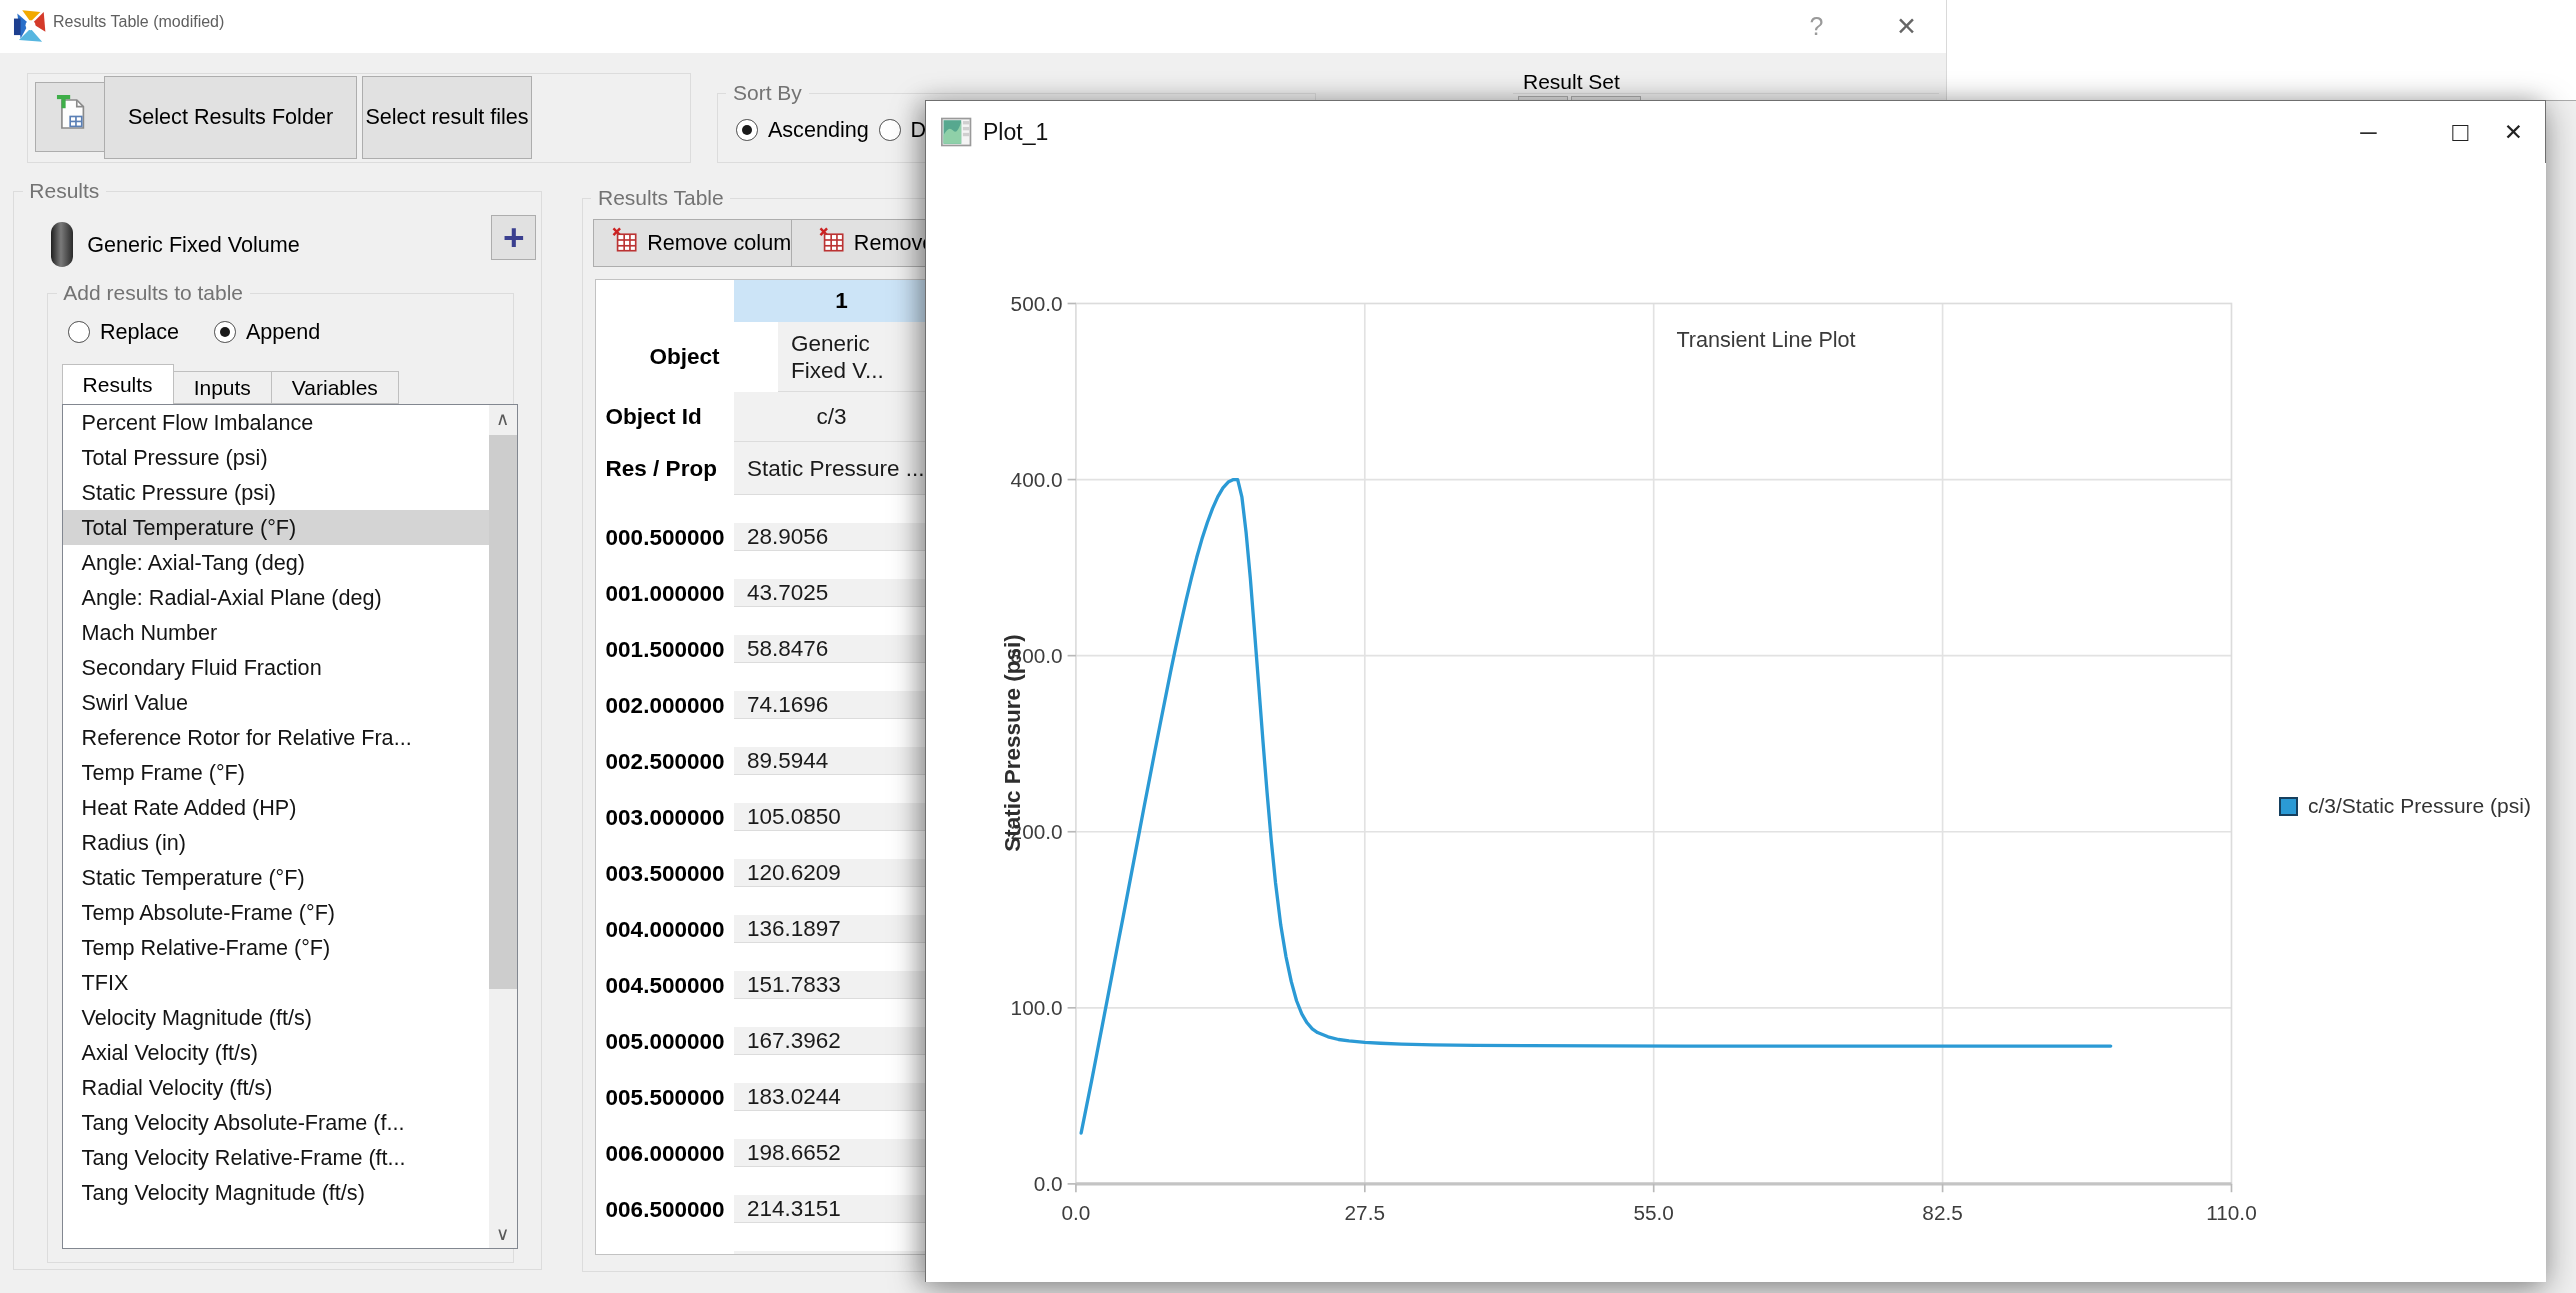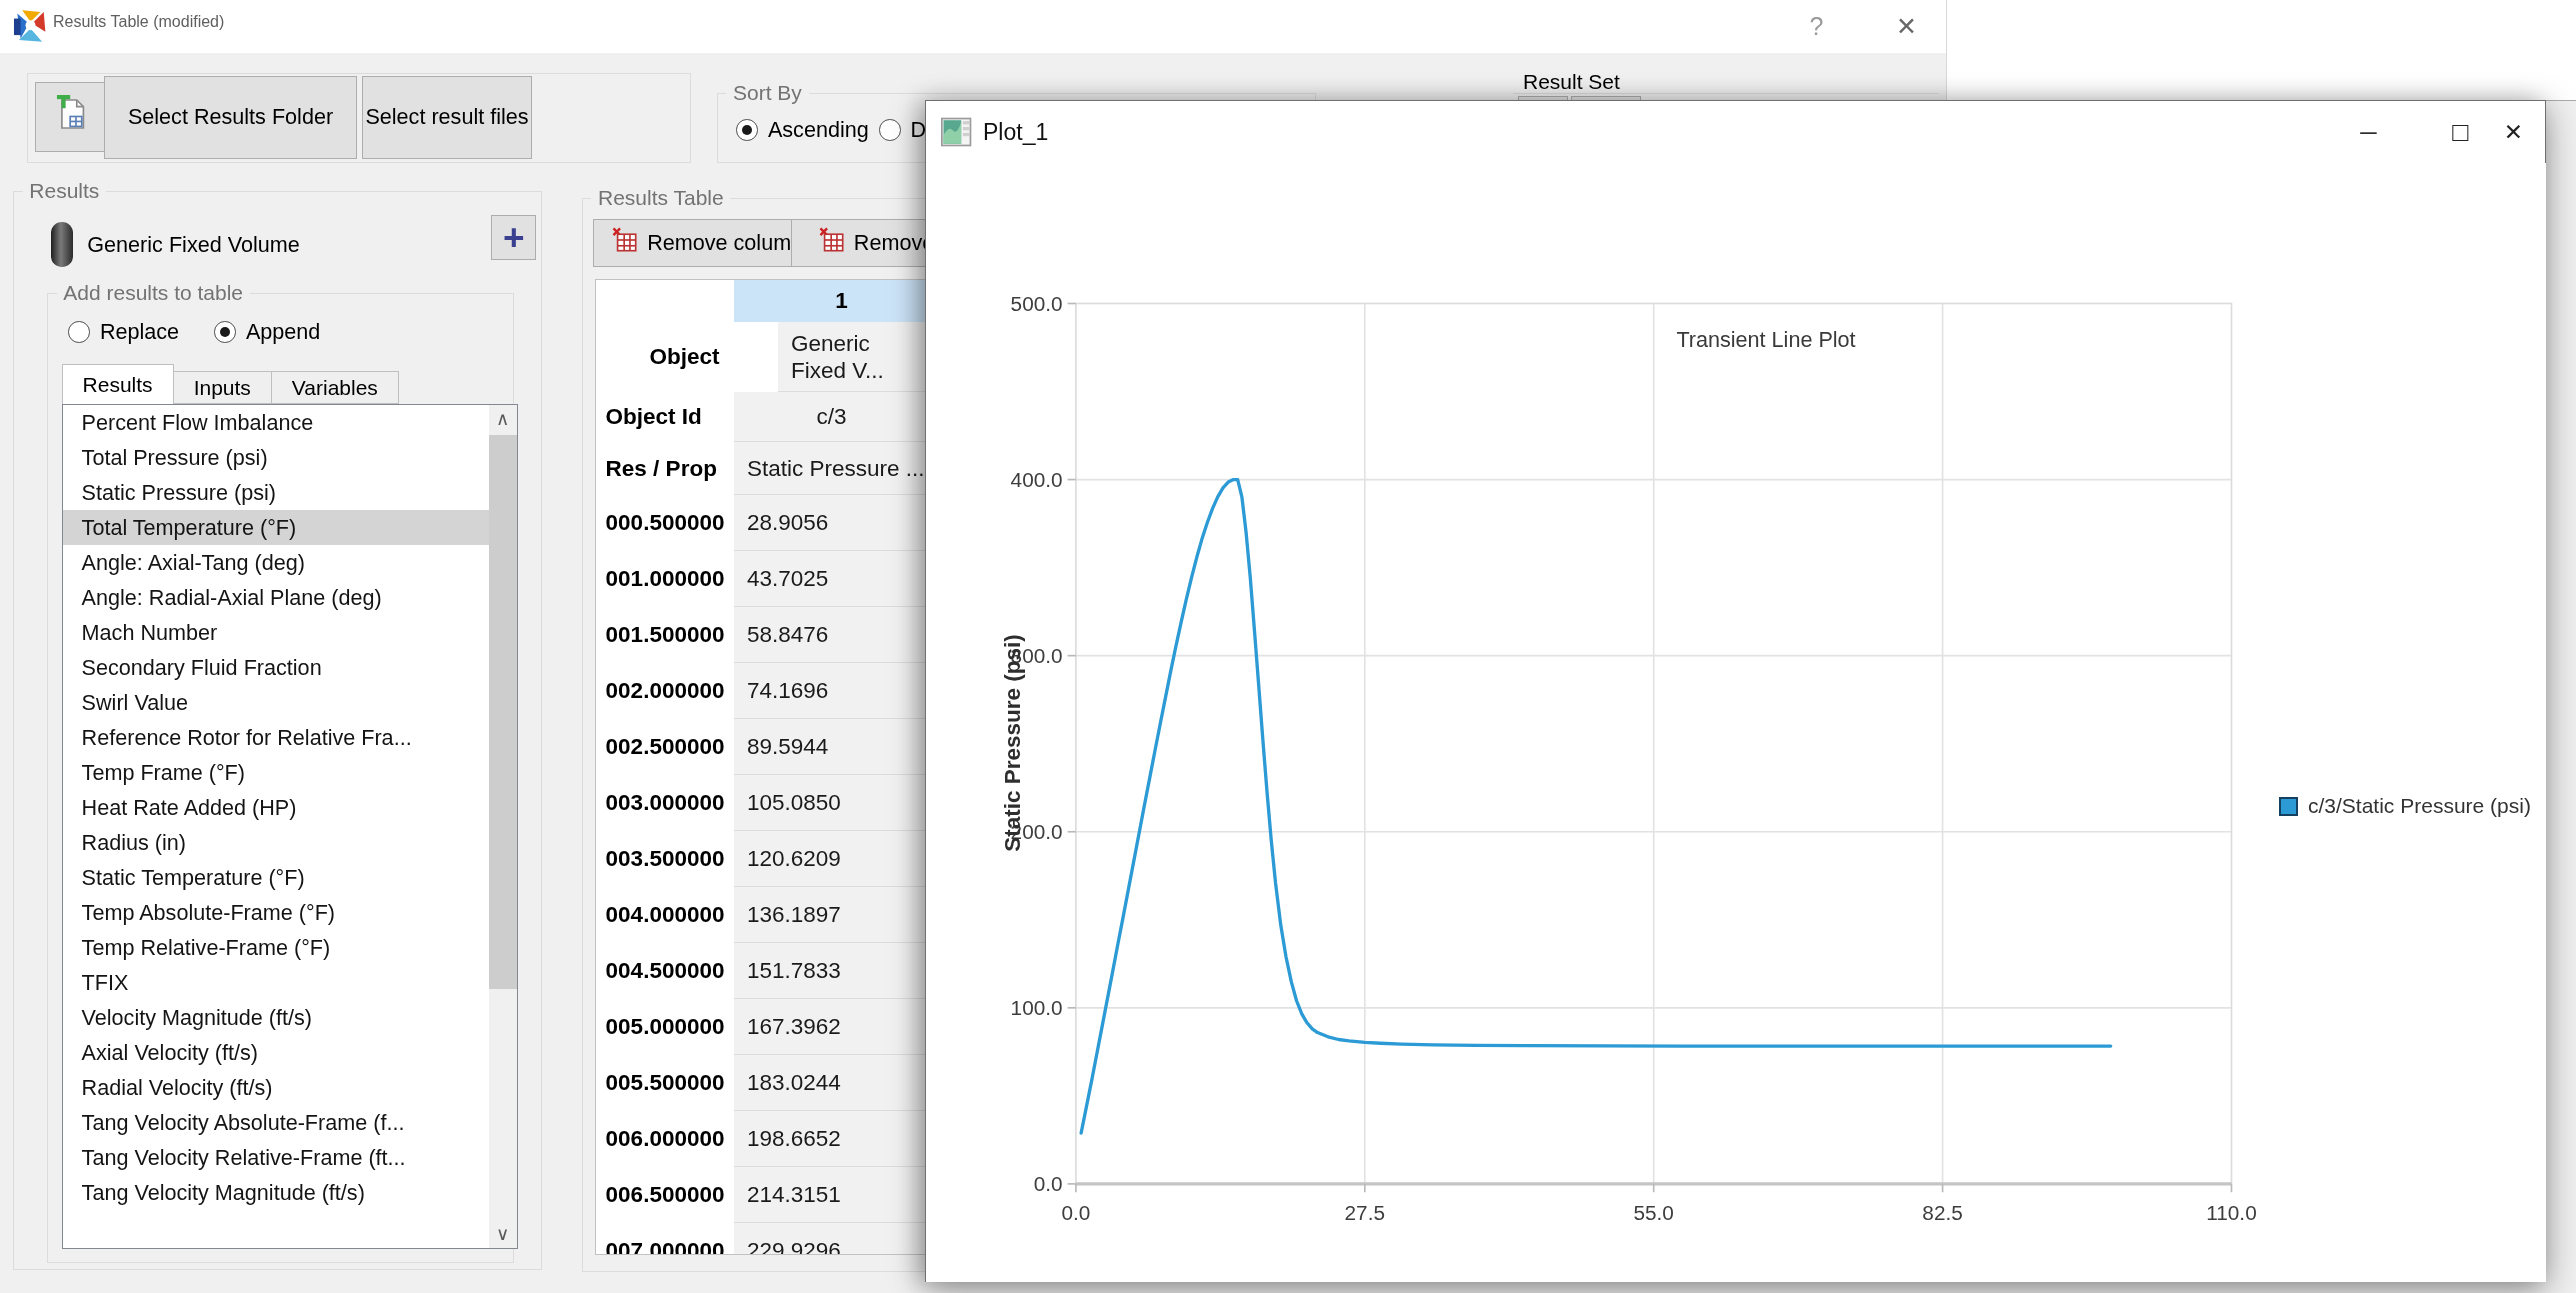--- a/index.html
+++ b/index.html
@@ -62,21 +62,21 @@
   .col-header{position:absolute;left:138px;top:0;width:216px;height:42px;background:#cce4f7;font-size:22.5px;font-weight:bold;display:flex;align-items:center;justify-content:center;}
   .rows-wrap{position:absolute;left:0;top:42px;width:100%;}
   .trow{display:flex;}
   .tlabel{width:138px;flex:0 0 138px;background:#fff;font-weight:bold;font-size:22.5px;color:#000;padding-left:10px;box-sizing:border-box;display:flex;align-items:center;}
   .tval{flex:1;background:#f1f1f1;font-size:22.5px;color:#1a1a1a;padding-left:13.3px;box-sizing:border-box;display:flex;align-items:center;border-bottom:1.7px solid #dcdcdc;line-height:27px;}
   .hdr-rows .trow:nth-of-type(1){height:70px;margin-left:44px;}
   .hdr-rows .trow:nth-of-type(2){height:50px;}
   .hdr-rows .trow:nth-of-type(3){height:53px;}
   .hdr-rows .trow:nth-of-type(1) .tval{display:block;padding-top:8px;}
   .hdr-rows .trow:nth-of-type(2) .tval{justify-content:center;padding-left:0;}
-  .time-rows .trow{height:56px;}
+  .time-rows .trow{height:56px;align-items:flex-end;}
 
   
   .white-window{position:absolute;left:1946px;top:0;width:630px;height:101px;background:#ffffff;border-left:1.7px solid #d9d9d9;border-bottom:1.7px solid #ababab;box-sizing:border-box;}
 
   
   .plot-window{position:absolute;left:925px;top:100px;width:1621px;height:1182px;background:#ffffff;border:0.8px solid #6f6f6f;box-sizing:border-box;box-shadow:0 8.3px 33px rgba(0,0,0,0.38), -6.7px 0 20px rgba(0,0,0,0.18);}
   .pw-titlebar{position:absolute;left:0;top:0;width:100%;height:62px;background:#fff;}
   .pw-icon{position:absolute;left:15px;top:15px;width:32px;height:32px;}
   .pw-title{position:absolute;left:57px;top:18.3px;font-size:23px;color:#101010;}
   .pw-ctl{position:absolute;top:10px;width:55px;height:42px;display:flex;align-items:center;justify-content:center;font-size:23px;color:#222;}

